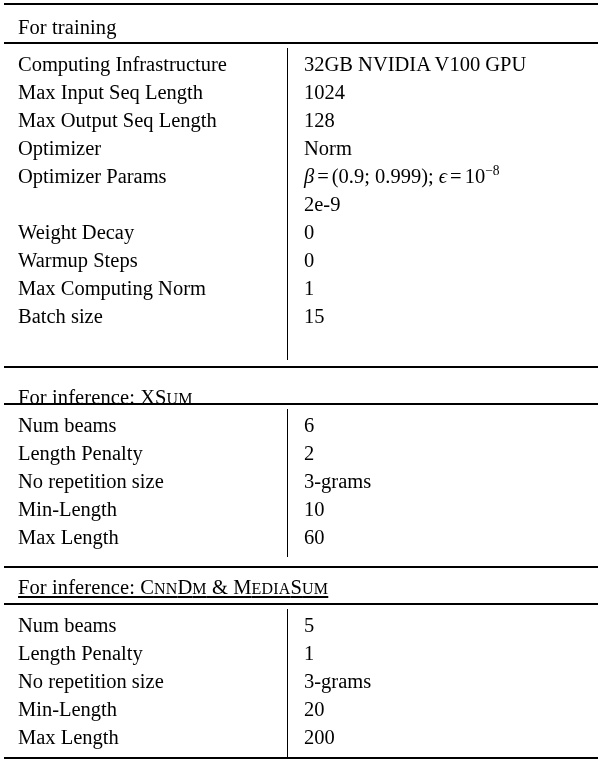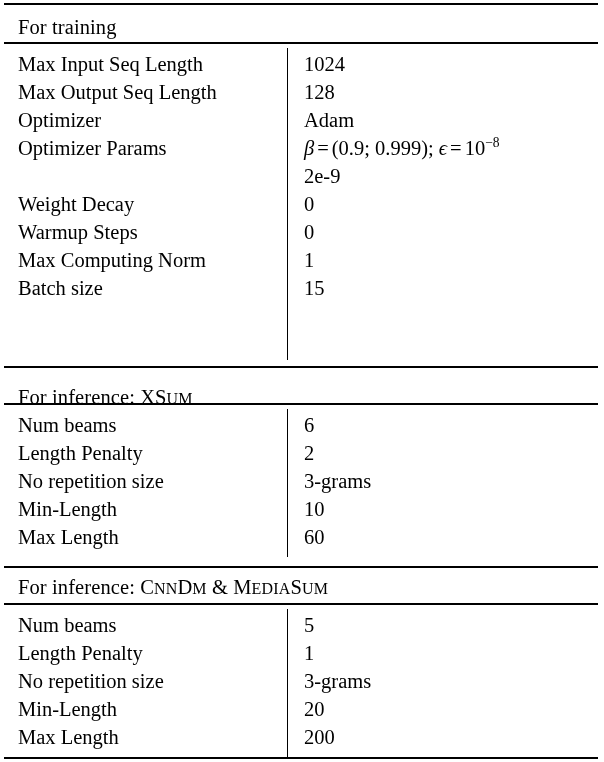--- a/index.html
+++ b/index.html
@@ -110,30 +110,34 @@
   <div class="section-head" style="top:14px;">
     <span>For training</span>
   </div>
 
   <div class="rule rule-thick" style="top:42px;"></div>
 
   <div class="vrule" style="top:48px; height:312px;"></div>
 
   <div class="rows" style="top:50px;">
     <div class="row">
+      <span class="label">Computing Infrastructure</span>
+      <span class="value">32GB NVIDIA V100 GPU</span>
+    </div>
+    <div class="row">
       <span class="label">Max Input Seq Length</span>
       <span class="value">1024</span>
     </div>
     <div class="row">
       <span class="label">Max Output Seq Length</span>
       <span class="value">128</span>
     </div>
     <div class="row">
       <span class="label">Optimizer</span>
-      <span class="value">Adam</span>
+      <span class="value">Norm</span>
     </div>
     <div class="row">
       <span class="label">Optimizer Params</span>
       <span class="value math"><span class="mi">β</span><span class="op">=</span><span>(0.9; 0.999);</span> <span class="mi">ϵ</span><span class="op">=</span><span>10</span><sup>−8</sup></span>
     </div>
     <div class="row">
       <span class="value">2e-9</span>
     </div>
     <div class="row">
       <span class="label">Weight Decay</span>
@@ -181,21 +185,21 @@
       <span class="value">10</span>
     </div>
     <div class="row">
       <span class="label">Max Length</span>
       <span class="value">60</span>
     </div>
   </div>
 
   <div class="rule rule-thick" style="top:566px;"></div>
 
-  <div class="section-head" style="top:574px;">
+  <div class="section-head" style="top:574px;text-decoration:underline;">
     <span>For inference: C</span><span class="sc">NN</span><span>D</span><span class="sc">M</span><span> &amp; M</span><span class="sc">EDIA</span><span>S</span><span class="sc">UM</span>
   </div>
 
   <div class="rule rule-thick" style="top:603px;"></div>
 
   <div class="vrule" style="top:609px; height:148px;"></div>
 
   <div class="rows" style="top:611px;">
     <div class="row">
       <span class="label">Num beams</span>

